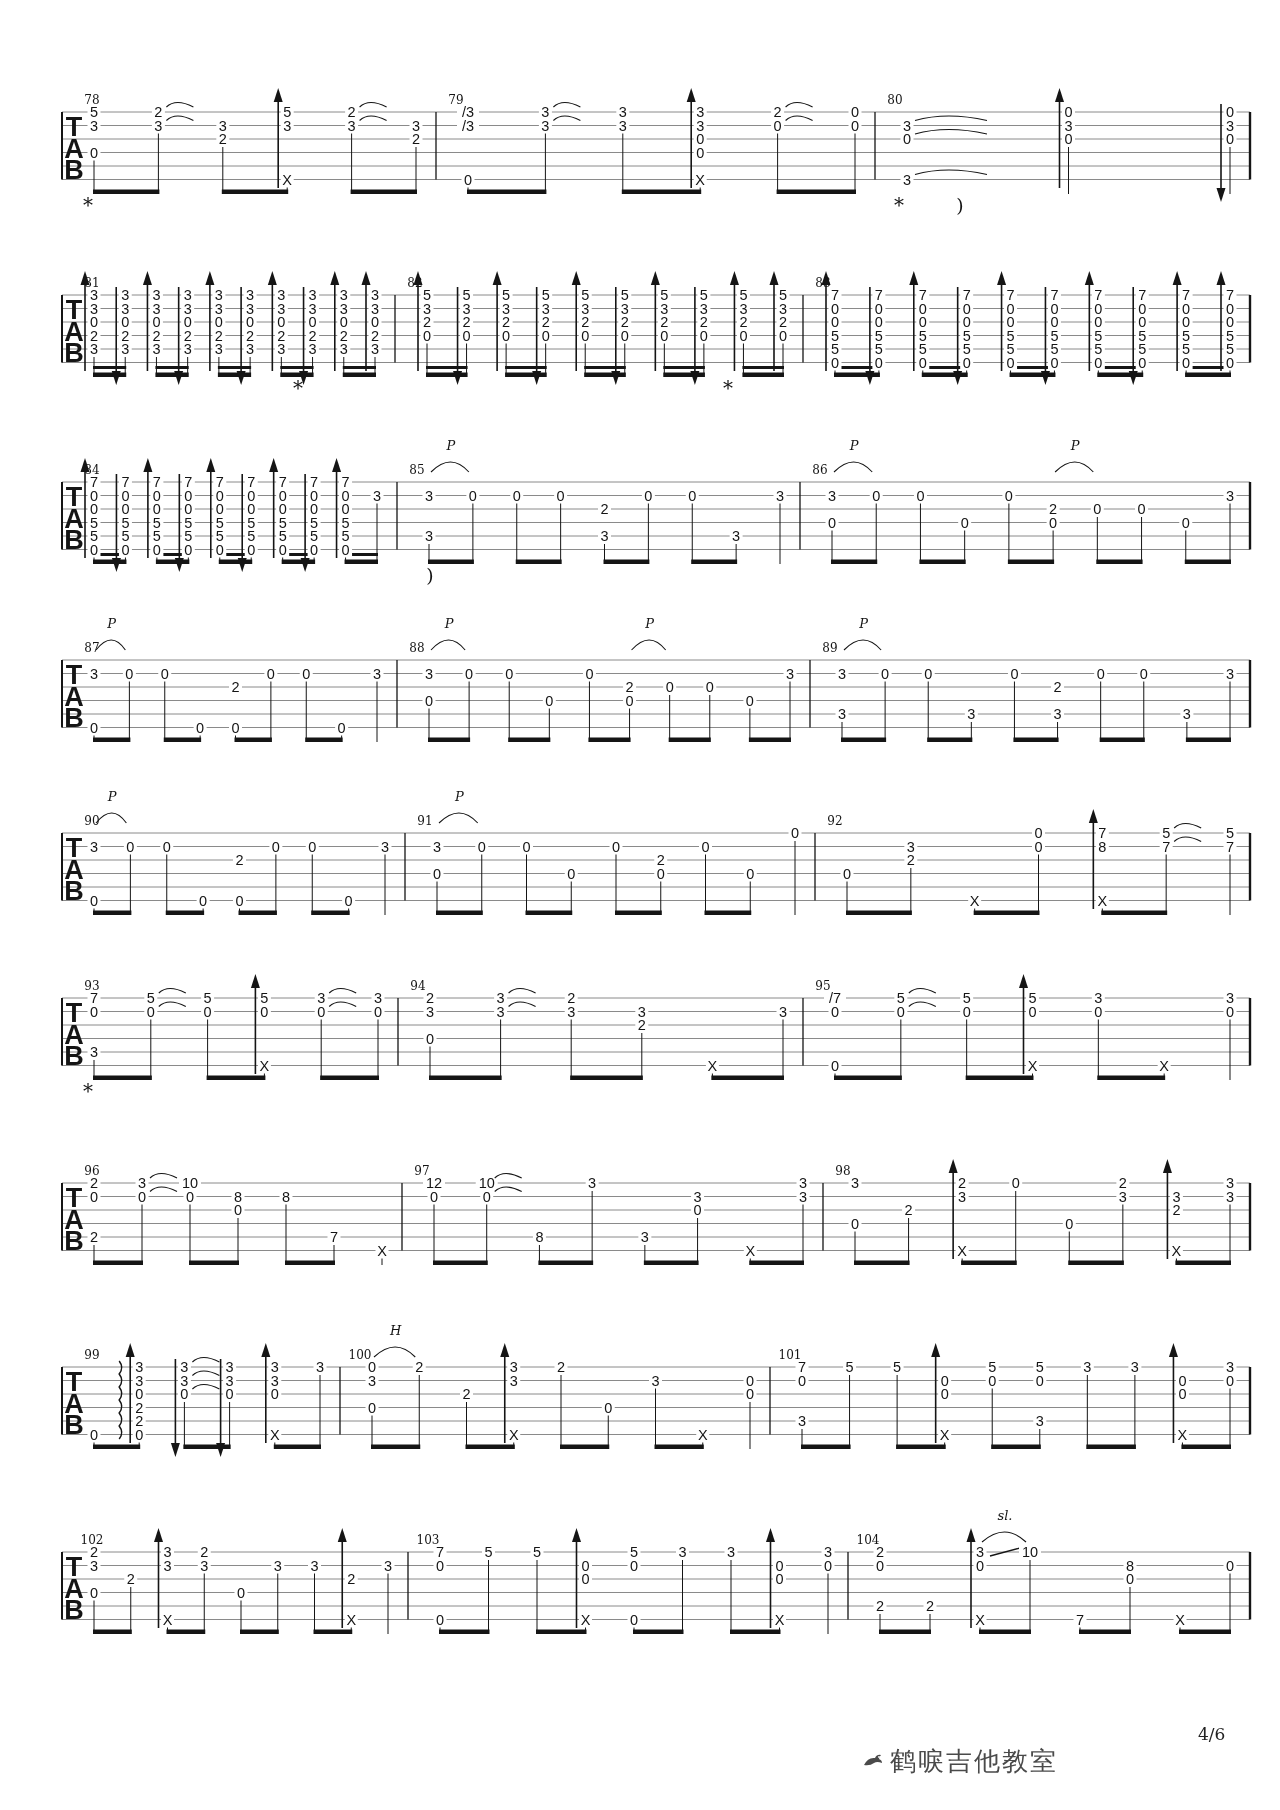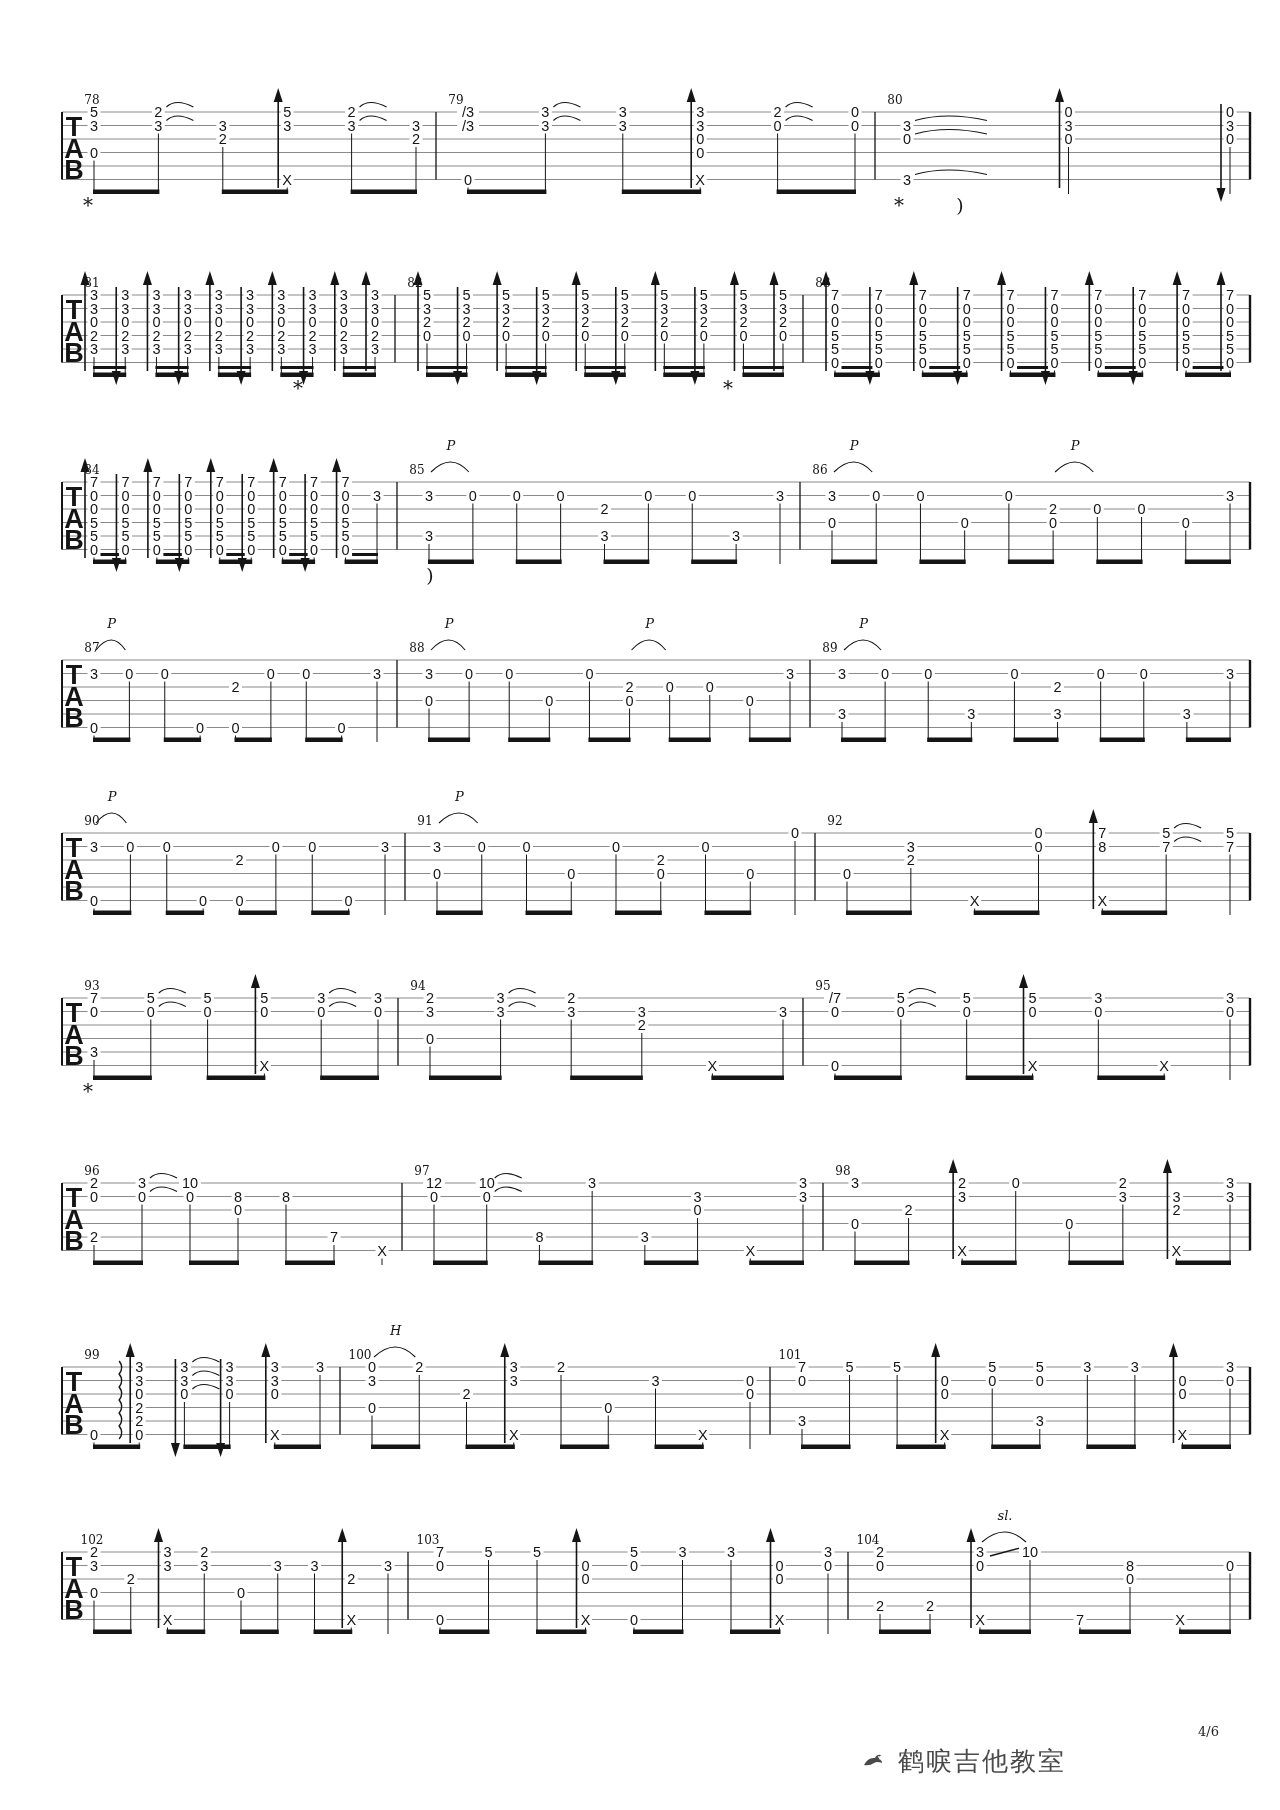--- a/index.html
+++ b/index.html
@@ -1,20 +1,20 @@
 <!DOCTYPE html>
 <html><head>
 <meta charset="utf-8">
 <style>
   html,body{margin:0;padding:0;background:#ffffff;}
   body{width:1280px;height:1810px;position:relative;font-family:"Liberation Sans",sans-serif;}
   #score{position:absolute;left:0;top:0;}
-  #watermark{position:absolute;left:860px;top:1744px;display:flex;align-items:center;gap:12px;color:#4a4a4a;}
+  #watermark{position:absolute;left:860px;top:1744px;display:flex;align-items:center;gap:4px;color:#4a4a4a;}
   #watermark .wm-text{font-family:"DejaVu Serif","Liberation Serif",serif;font-size:26px;letter-spacing:2px;color:#4a4a4a;}
-  #page-label{position:absolute;left:1198px;top:1724px;font-family:"DejaVu Serif",serif;font-size:13px;color:#222;}
+  #page-label{position:absolute;left:1198px;top:1724px;font-family:"DejaVu Serif",serif;font-size:17px;color:#222;}
 </style>
 </head>
 <body>
 
 <svg id="score" width="1280" height="1810" viewBox="0 0 1280 1810">
     <g>
       <line x1="62" y1="112" x2="1250" y2="112" stroke="#8a8a8a" stroke-width="1"></line>
       <line x1="62" y1="125.5" x2="1250" y2="125.5" stroke="#8a8a8a" stroke-width="1"></line>
       <line x1="62" y1="139" x2="1250" y2="139" stroke="#8a8a8a" stroke-width="1"></line>
       <line x1="62" y1="152.5" x2="1250" y2="152.5" stroke="#8a8a8a" stroke-width="1"></line>

